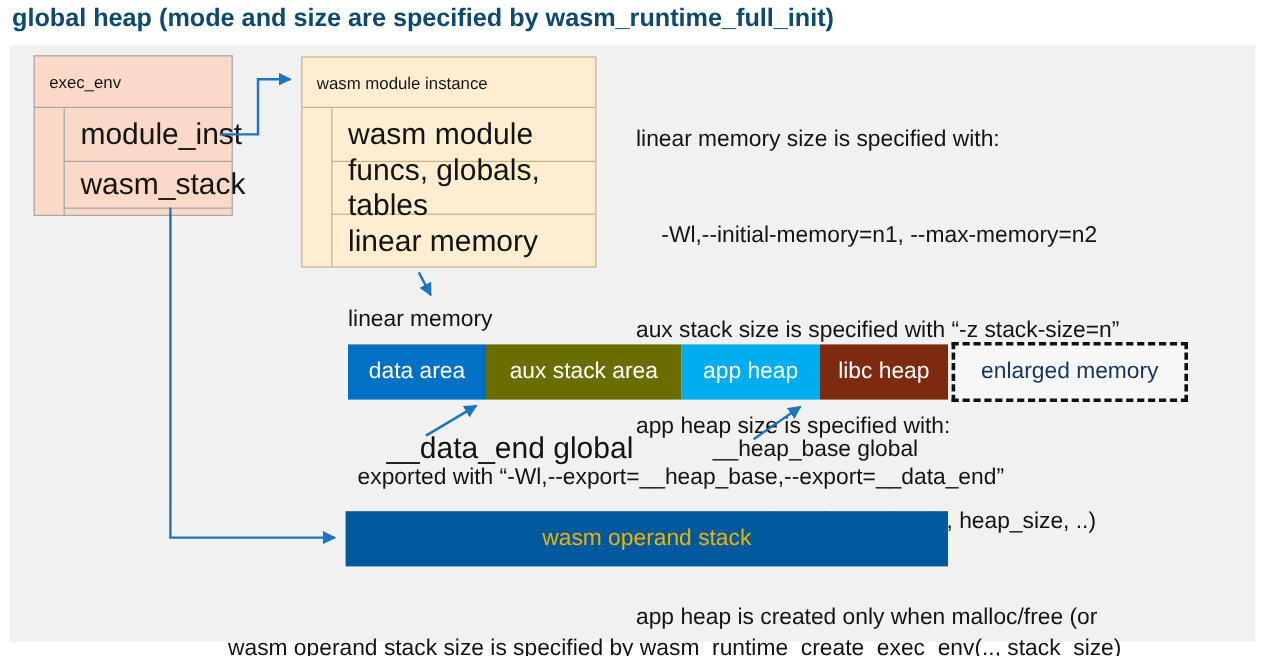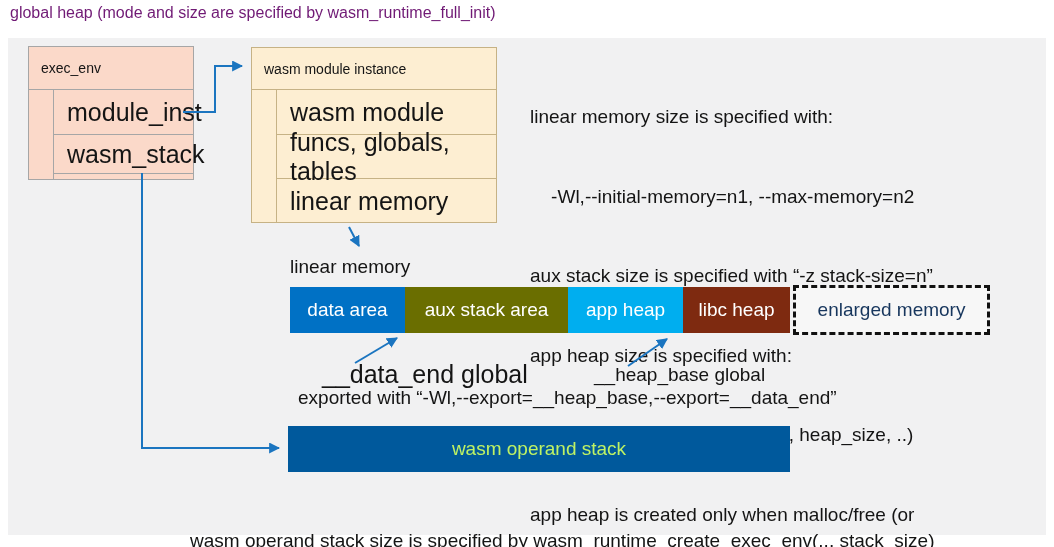--- a/index.html
+++ b/index.html
@@ -1,21 +1,21 @@
 <!DOCTYPE html>
 <html><head>
 <meta charset="utf-8">
 <style>
   html,body{margin:0;padding:0;background:#fff;}
   .canvas{
     position:relative;width:1054px;height:547px;overflow:hidden;
     font-family:"Liberation Sans",sans-serif;color:#141414;background:#ffffff;
   }
   .abs{position:absolute;}
-  .title{left:10px;top:4px;font-size:16px;color:#701a75;}
+  .title{left:10px;top:4px;font-size:21px;color:#0c4a6e;font-weight:bold;}
   .panel{left:8px;top:38px;width:1038px;height:497px;background:#f1f1f2;}
 
   
   .recbox{border:1px solid #a6a6a6;box-sizing:border-box;}
   .recbox .hdr{display:flex;align-items:center;padding-left:12px;font-size:14px;
                border-bottom:1px solid #a6a6a6;box-sizing:border-box;}
   .recbox .gutter{position:absolute;width:0;border-left:1px solid #a6a6a6;}
   .recbox .rows{position:absolute;right:0;}
   .recbox .row{display:flex;align-items:center;padding-left:14px;font-size:25px;
                border-bottom:1px solid #a6a6a6;box-sizing:border-box;}
@@ -43,21 +43,21 @@
   .seg1{width:115px;} .seg2{width:163px;} .seg3{width:115px;} .seg4{width:107px;}
   .enlarged{left:793px;top:285px;width:191px;height:44px;border:3px dashed #111;
             background:#f7f7f7;display:flex;align-items:center;justify-content:center;
             font-size:19px;box-sizing:content-box;}
 
   .ann-dataend{left:322px;top:360px;font-size:25px;}
   .ann-heapbase{left:594px;top:364px;font-size:19px;}
   .ann-exported{left:298px;top:387px;font-size:19px;}
 
   .opstack{left:288px;top:426px;width:502px;height:46px;display:flex;
-           align-items:center;justify-content:center;color:#bef264;font-size:19px;}
+           align-items:center;justify-content:center;color:#eab308;font-size:19px;}
 
   .footer{left:190px;top:473px;font-size:19px;line-height:27px;white-space:pre;}
 
   svg.overlay{position:absolute;left:0;top:0;pointer-events:none;}
 </style>
 </head>
 <body>
 
 <div class="canvas">
 

